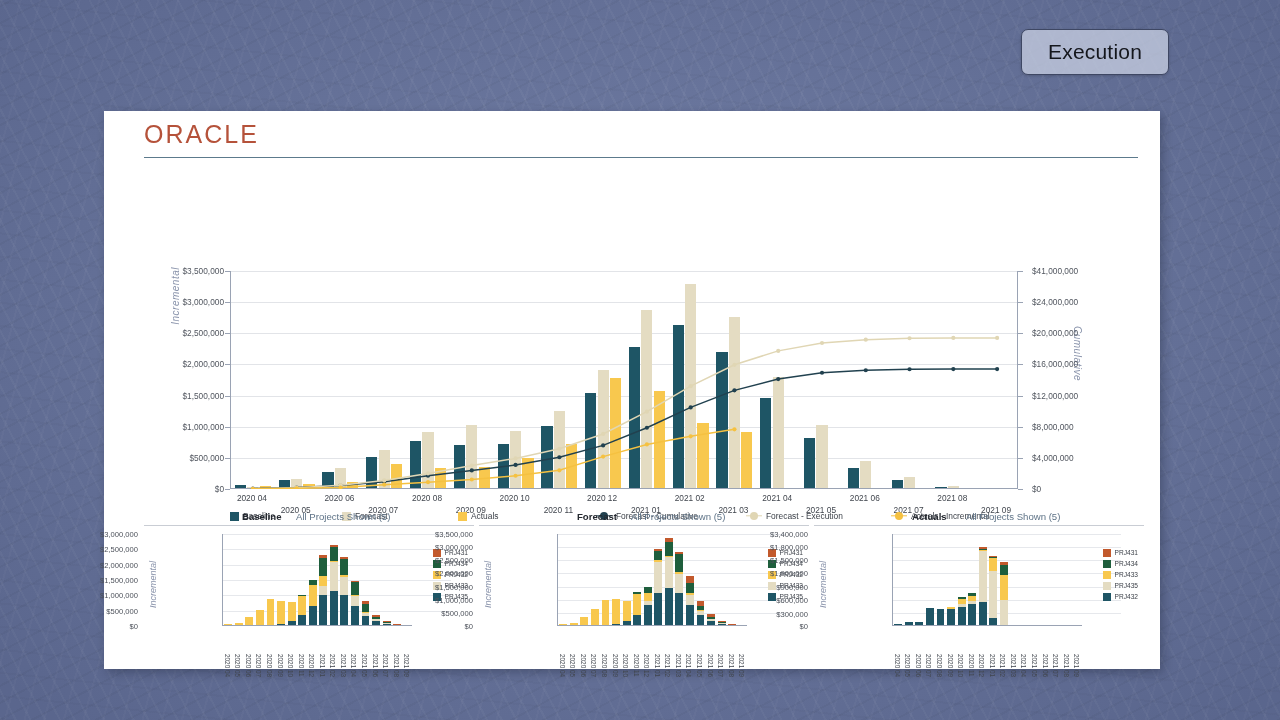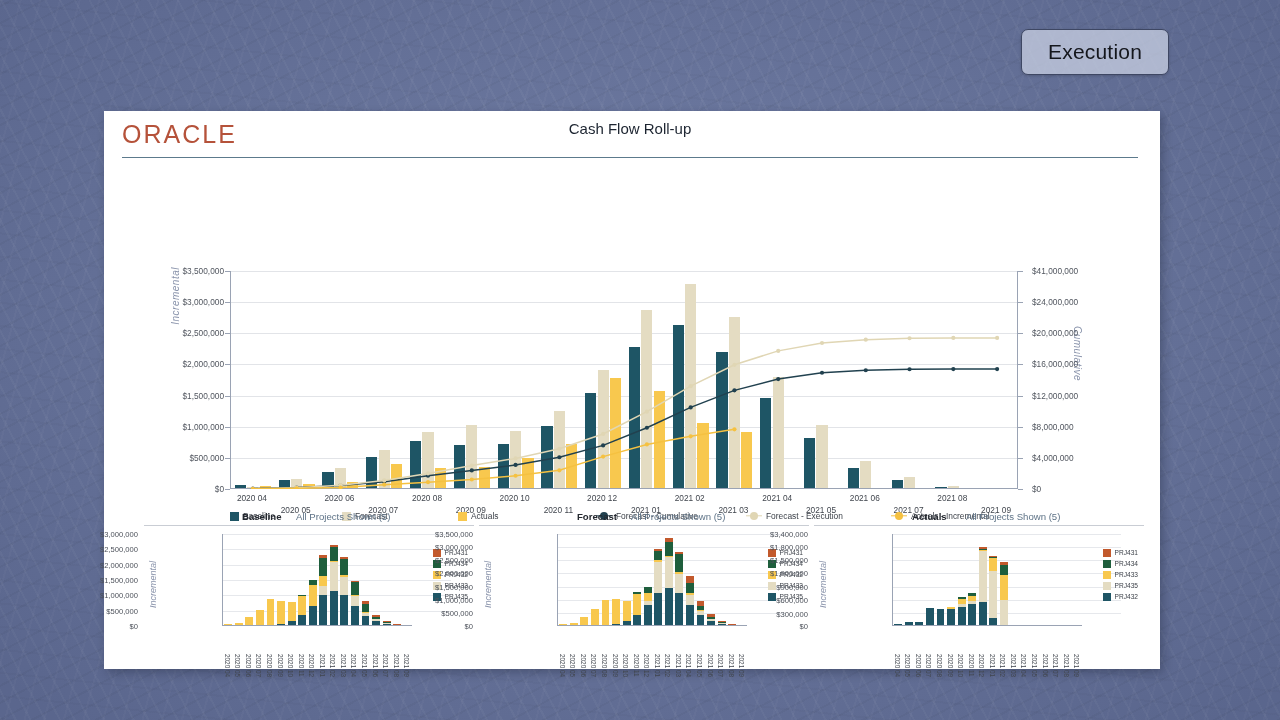--- a/index.html
+++ b/index.html
@@ -35,20 +35,21 @@
     color: #14161c; font-size: 21px; letter-spacing: .2px;
     box-shadow: 0 1px 3px rgba(0,0,0,.18);
   }
 
   
   #slide {
     position: absolute; left: 104px; top: 111px;
     width: 1056px; height: 558px;
     background: #ffffff;
     box-shadow: 3px 4px 9px rgba(20,25,45,.30);
+    padding-left: 22px;
   }
   #slide-header {
     position: relative; height: 47px;
     border-bottom: 1px solid #5c7a8c;
     margin: 0 22px 0 18px;
   }
   #oracle-logo {
     position: absolute; left: 0px; top: 9px;
     font-size: 25px; letter-spacing: 2.0px;
     color: #b5523a; font-weight: 400;
@@ -140,21 +141,20 @@
 <div id="bg-vignette"></div>
 
 <div id="execution-btn">
   <span>Execution</span>
 </div>
 
 <div id="slide">
 
   <div id="slide-header">
     <div id="oracle-logo">ORACLE</div>
-    <div id="slide-title">Cash Flow Roll-up</div>
   </div>
 
   <div id="main-chart">
     <div class="axis-title" id="inc-axis-title">Incremental</div>
     <div class="axis-title" id="cum-axis-title">Cumulative</div>
     <div id="plot-wrap">
       <div id="plot">
           <div class="gridline" style="top: 186.857px;"></div>
           <div class="gridline" style="top: 155.714px;"></div>
           <div class="gridline" style="top: 124.571px;"></div>

